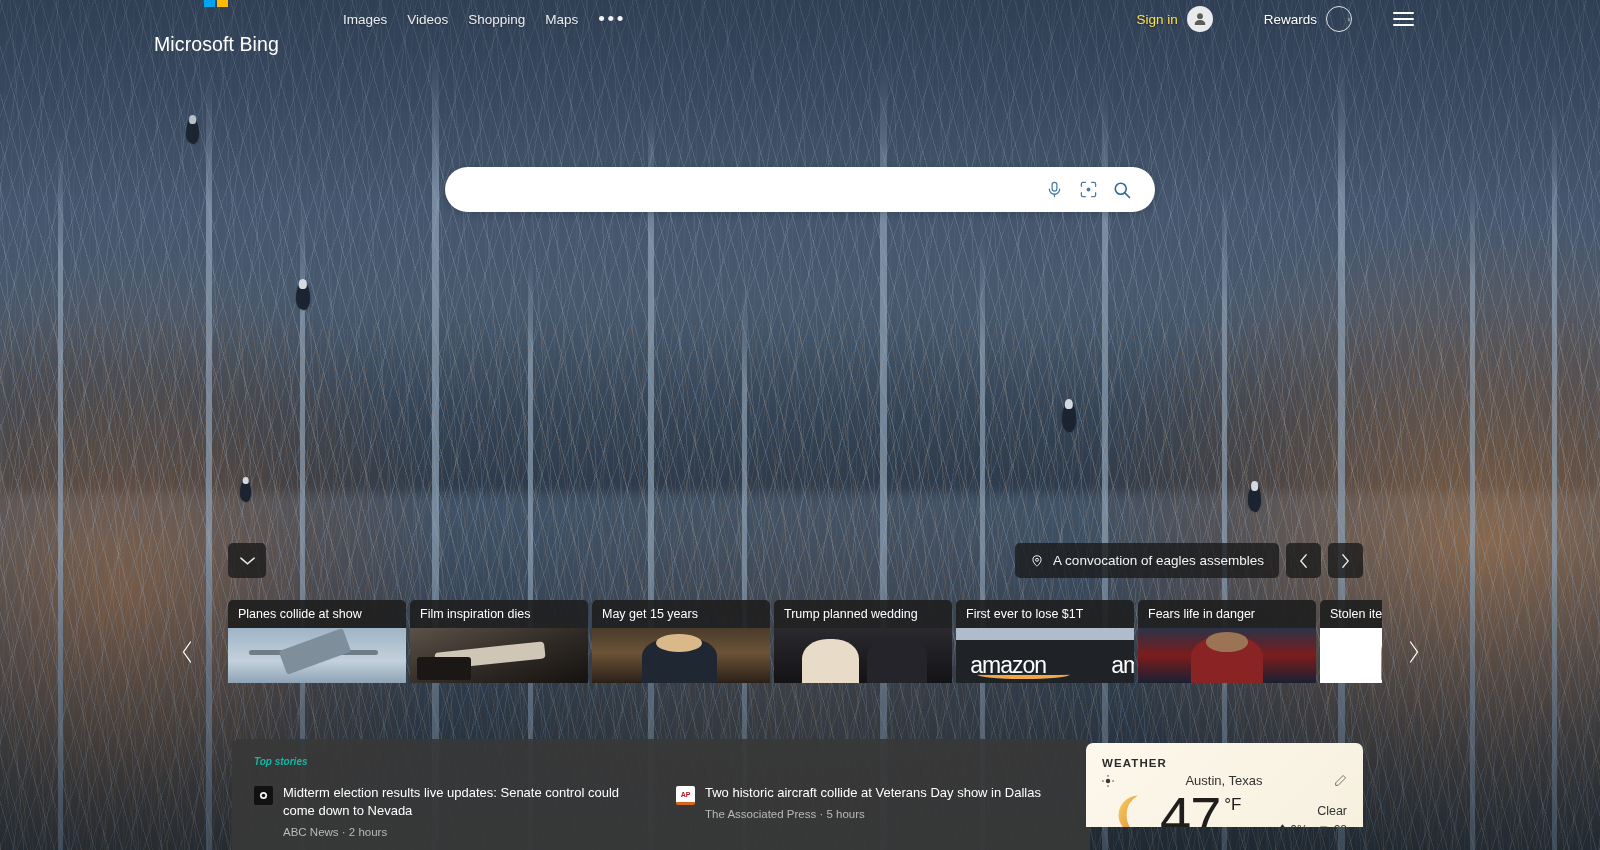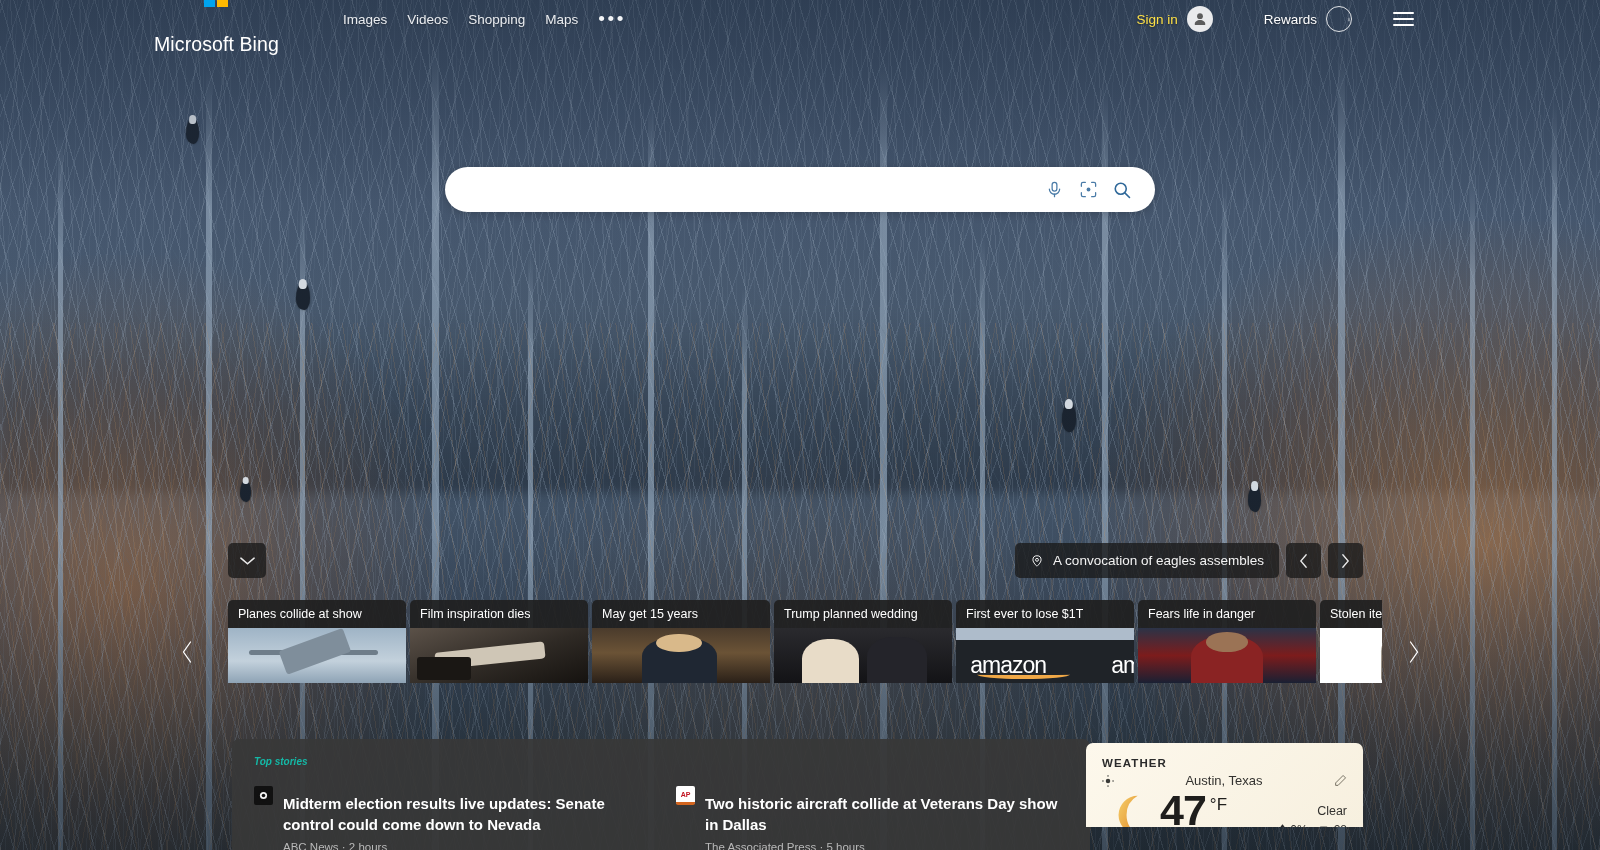--- a/index.html
+++ b/index.html
@@ -202,36 +202,36 @@
   #topstories .ts-head { color:#14b8a6; font-size:10px; font-weight:bold;font-style:italic; }
   .ts-grid { display:flex; gap:30px; margin-top:17px; }
   .ts-item { flex:1; display:flex; gap:10px; cursor:pointer; }
   .ts-favicon {
     width:19px; height:19px; flex:0 0 19px; margin-top:2px; border-radius:2px;
     display:flex; align-items:center; justify-content:center; font-size:7px; font-weight:bold;
   }
   .fav-abc { background:#111; color:#fff; }
   .fav-ap { background:#fff; color:#c1121f; border-bottom:3px solid #d3651f; }
   .ts-text { flex:1; }
-  .ts-title { color:#fff; font-size:15px; font-weight:bold; line-height:1.37;margin-top:10px; }
+  .ts-title { color:#fff; font-size:13px; font-weight:normal; line-height:1.37; }
   .ts-byline { color:#b9b9b9; font-size:11.5px; margin-top:6px; }
 
   
   #weather {
     position:absolute; top:743px; left:1086px; width:277px; height:84px;
     background:linear-gradient(135deg,#fdf8ec,#f7f0df); border-radius:7px 7px 0 0;
     padding:14px 16px 0 16px; z-index:20; overflow:hidden;
   }
   .w-head { color:#2b2b2b; font-size:11.5px; font-weight:bold; letter-spacing:1.1px; }
   .w-loc { display:flex; align-items:center; justify-content:space-between; gap:6px; margin-top:4px; }
   .w-loc span { color:#33322f; font-size:13px; }
   .w-body { display:flex; align-items:flex-start; margin-top:2px; }
   .w-moon { width:46px; height:46px; margin-left:6px; margin-top:2px; }
   .w-temp { display:flex; align-items:flex-start; margin-left:6px; }
-  .w-temp .deg { color:#1f1e1c; font-size:43px; line-height:.95; font-weight:700; letter-spacing:-1px; }
+  .w-temp .deg { color:#1f1e1c; font-size:56px; line-height:.95; font-weight:400; letter-spacing:-1px; }
   .w-temp .unit { color:#1f1e1c; font-size:17px; margin-top:5px; margin-left:4px; }
   .w-right { margin-left:auto; text-align:right; padding-top:14px; }
   .w-cond { color:#33322f; font-size:12.5px; }
   .w-stats { display:flex; gap:11px; justify-content:flex-end; margin-top:5px; align-items:center; }
   .w-stat { display:flex; align-items:center; gap:3px; color:#33322f; font-size:12px; }
 </style>
 </head>
 <body>
 
 <div id="bg">

